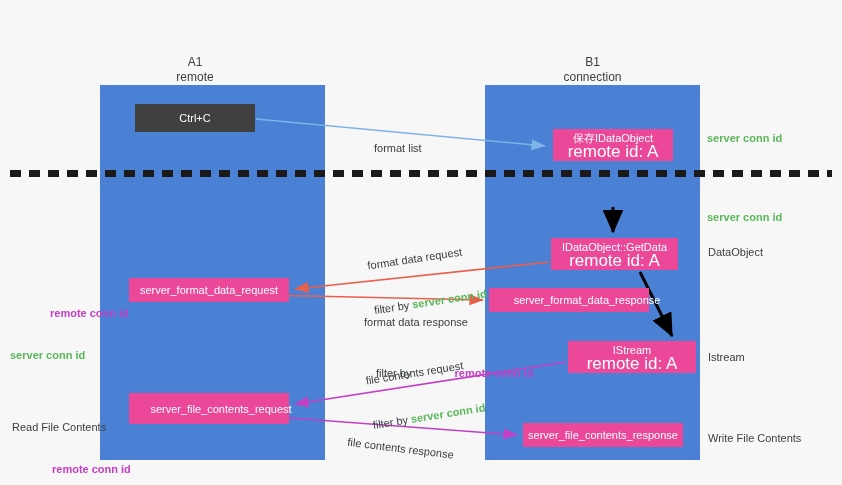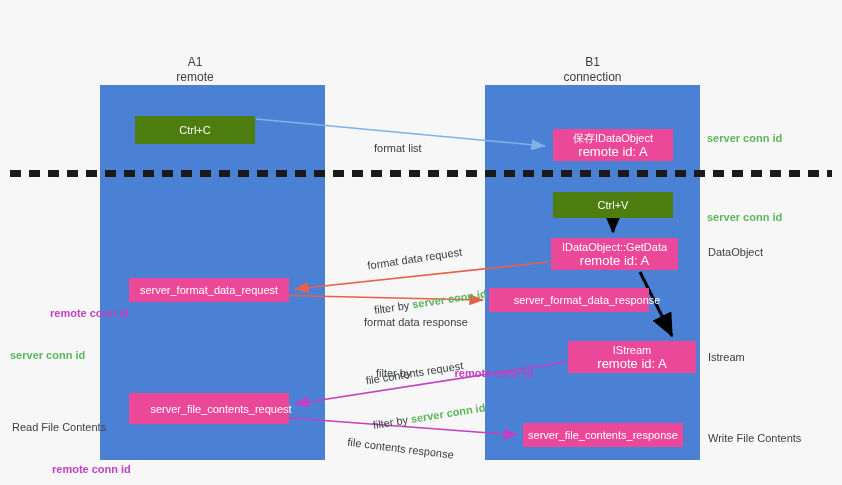--- a/index.html
+++ b/index.html
@@ -62,23 +62,23 @@
     flex-direction: column;
     align-items: center;
     justify-content: center;
     color: #ffffff;
     font-size: 11px;
     line-height: 14px;
     text-align: center;
     white-space: pre;
     padding: 2px 4px;
   }
-  .node.green { background: #4d7c0f; margin-top: 12px; }
+  .node.green { background: #404040; }
   .node.orange { background: #ec4899; }
-  .node .l2 { font-size: 13px; }
+  .node .l2 { font-size: 17px; }
 
   #node-ctrlc   { left: 135px; top: 104px; width: 120px; height: 28px; }
   #node-saveobj { left: 553px; top: 129px; width: 120px; height: 32px; }
   #node-ctrlv   { left: 553px; top: 180px; width: 120px; height: 26px; }
   #node-getdata { left: 551px; top: 238px; width: 127px; height: 32px; }
   #node-sfdreq  { left: 129px; top: 278px; width: 160px; height: 24px; }
   #node-sfdresp { left: 489px; top: 288px; width: 160px; height: 24px; padding-left: 40px; }
   #node-istream { left: 568px; top: 341px; width: 128px; height: 32px; }
   #node-sfcreq  { left: 129px; top: 393px; width: 160px; height: 31px; padding-left: 28px; }
   #node-sfcresp { left: 523px; top: 423px; width: 160px; height: 24px; }
@@ -202,23 +202,20 @@
 
   <div class="abs node green" id="node-ctrlc">
     <span>Ctrl+C</span>
   </div>
 
   <div class="abs node orange" id="node-saveobj">
     <span>保存IDataObject</span>
     <span class="l2">remote id: A</span>
   </div>
 
-  <div class="abs node green" id="node-ctrlv">
-    <span>Ctrl+V</span>
-  </div>
 
   <div class="abs node orange" id="node-getdata">
     <span>IDataObject::GetData</span>
     <span class="l2">remote id: A</span>
   </div>
 
   <div class="abs node orange" id="node-sfdreq">
     <span>server_format_data_request</span>
   </div>
 

